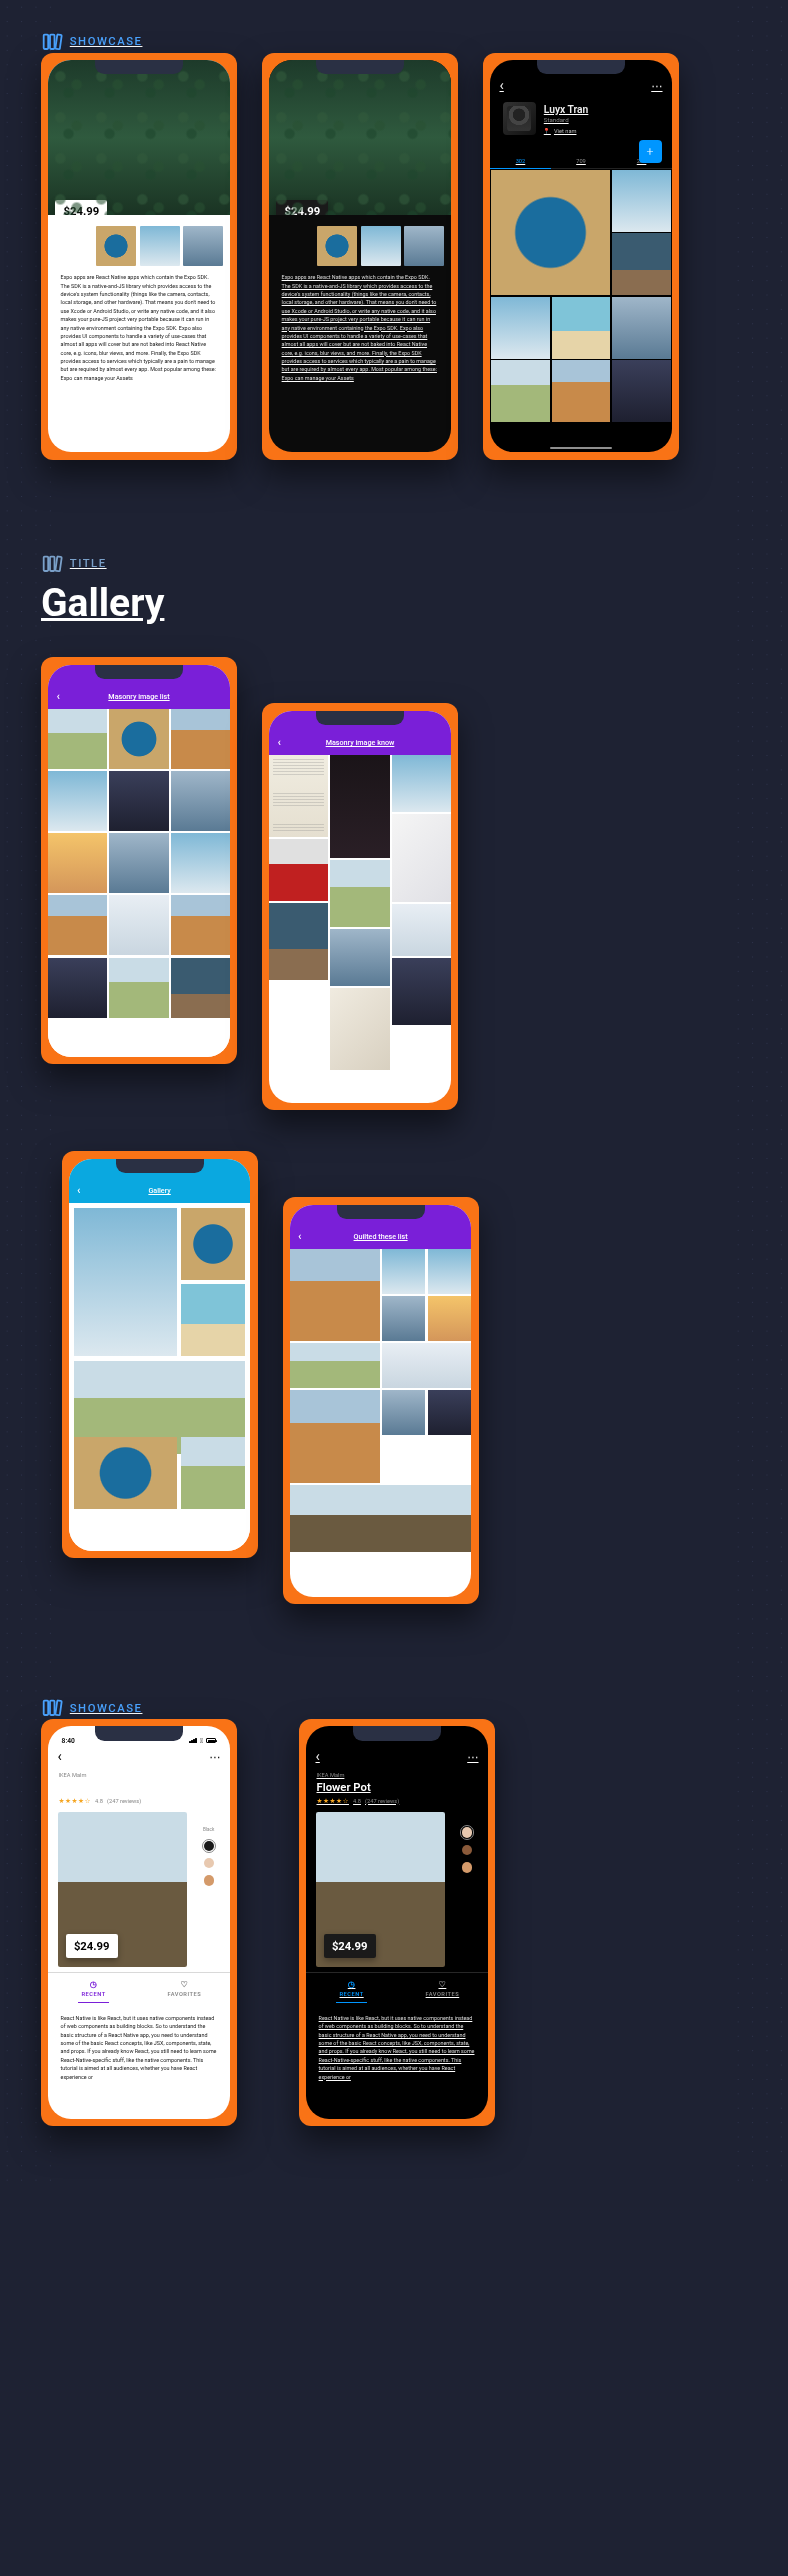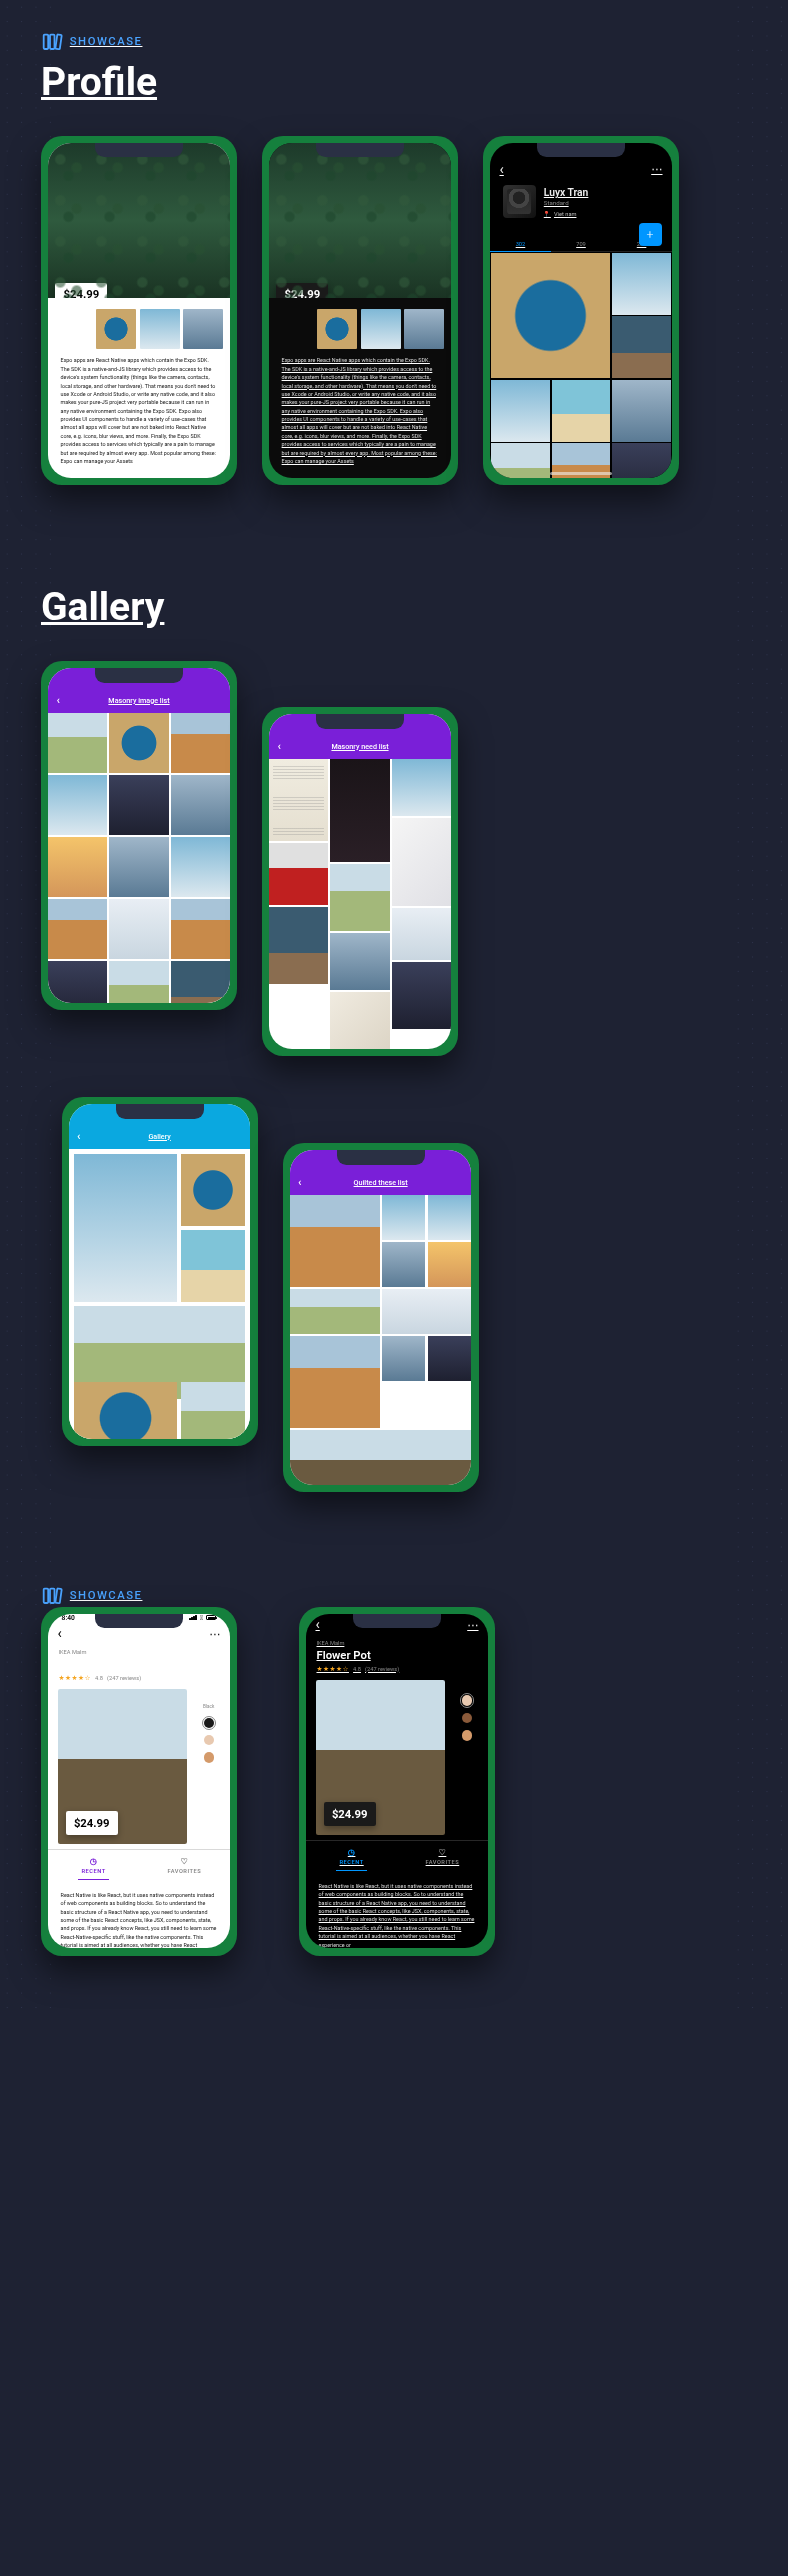--- a/index.html
+++ b/index.html
@@ -35,23 +35,23 @@
   .eyebrow svg { width: 21.6px; height: 21.6px; }
   h2.title {
     font-size: 39px; font-weight: 700; margin-top: 6.2px; margin-bottom: 31px;
   }
 
   .phone-row { display: flex; gap: 25px; flex-wrap: wrap; align-items: flex-start; }
   .phone-row.stagger > .phone:nth-child(2) { margin-top: 46px; }
   .phone-row + .phone-row { margin-top: 41px; }
 
   .phone {
-    width: 196px; height: 349px;
-    background: #15803d;
-    border-radius: 21px;
+    width: 196px; height: 407px;
+    background: #f97316;
+    border-radius: 12px;
     padding: 7.2px;
     box-shadow: 0 15.5px 31px rgba(0,0,0,.5);
     position: relative;
   }
   .phone .notch {
     position: absolute; top: 7.2px; left: 50%; transform: translateX(-50%);
     width: 88px; height: 14.4px; background: #2a3044; border-radius: 0 0 9.3px 9.3px;
     z-index: 10;
   }
   .screen {
@@ -198,21 +198,20 @@
 
 <section class="section">
   <div class="eyebrow">
     <svg viewBox="0 0 24 24" fill="none" stroke="#4aa3ff" stroke-width="2">
         <rect x="3" y="4" width="5" height="16" rx="1"></rect>
         <rect x="10" y="4" width="5" height="16" rx="1"></rect>
         <rect x="17" y="4" width="5" height="16" rx="1" transform="rotate(8 19 12)"></rect>
       </svg>
     <span>SHOWCASE</span>
   </div>
-  <h2 class="title">Profile</h2>
 
   <div class="phone-row">
 
     <div class="phone">
       <div class="notch"></div>
       <div class="screen">
         <div class="img forest" style="height:155px; position:relative;">
           <div class="price-badge" style="position:absolute; left:7.2px; bottom:-8.2px;">$24.99</div>
         </div>
         <div class="thumb-row" style="margin-top:11.3px; justify-content:flex-end;">
@@ -276,20 +275,28 @@
           <div class="img autumn"></div>
           <div class="img dusk"></div>
         </div>
         <div class="home-ind"></div>
       </div>
     </div>
   </div>
 </section>
 
 <section class="section">
+  <div class="eyebrow alt">
+    <svg viewBox="0 0 24 24" fill="none" stroke="#7aa0c9" stroke-width="2">
+        <rect x="3" y="4" width="5" height="16" rx="1"></rect>
+        <rect x="10" y="4" width="5" height="16" rx="1"></rect>
+        <rect x="17" y="4" width="5" height="16" rx="1" transform="rotate(8 19 12)"></rect>
+      </svg>
+    <span>Title</span>
+  </div>
   <h2 class="title">Gallery</h2>
 
   <div class="phone-row stagger">
 
     <div class="phone">
       <div class="notch"></div>
       <div class="screen">
         <div class="status" style="background:#7a1fd8;color:#fff;"></div>
         <div class="navbar purple">
           <span class="back">‹</span>
@@ -314,21 +321,21 @@
         </div>
       </div>
     </div>
 
     <div class="phone">
       <div class="notch"></div>
       <div class="screen">
         <div class="status" style="background:#7a1fd8;color:#fff;"></div>
         <div class="navbar purple">
           <span class="back">‹</span>
-          <span>Masonry need list</span>
+          <span>Masonry image know</span>
         </div>
         <div class="masonry" style="flex:1;overflow:hidden;">
           <div class="img page" style="height:82px"></div>
           <div class="img truck" style="height:62px"></div>
           <div class="img ocean" style="height:77px"></div>
           <div class="img dark" style="height:103px"></div>
           <div class="img field" style="height:67px"></div>
           <div class="img cloud" style="height:57px"></div>
           <div class="img desk" style="height:82px"></div>
           <div class="img sky" style="height:57px"></div>

